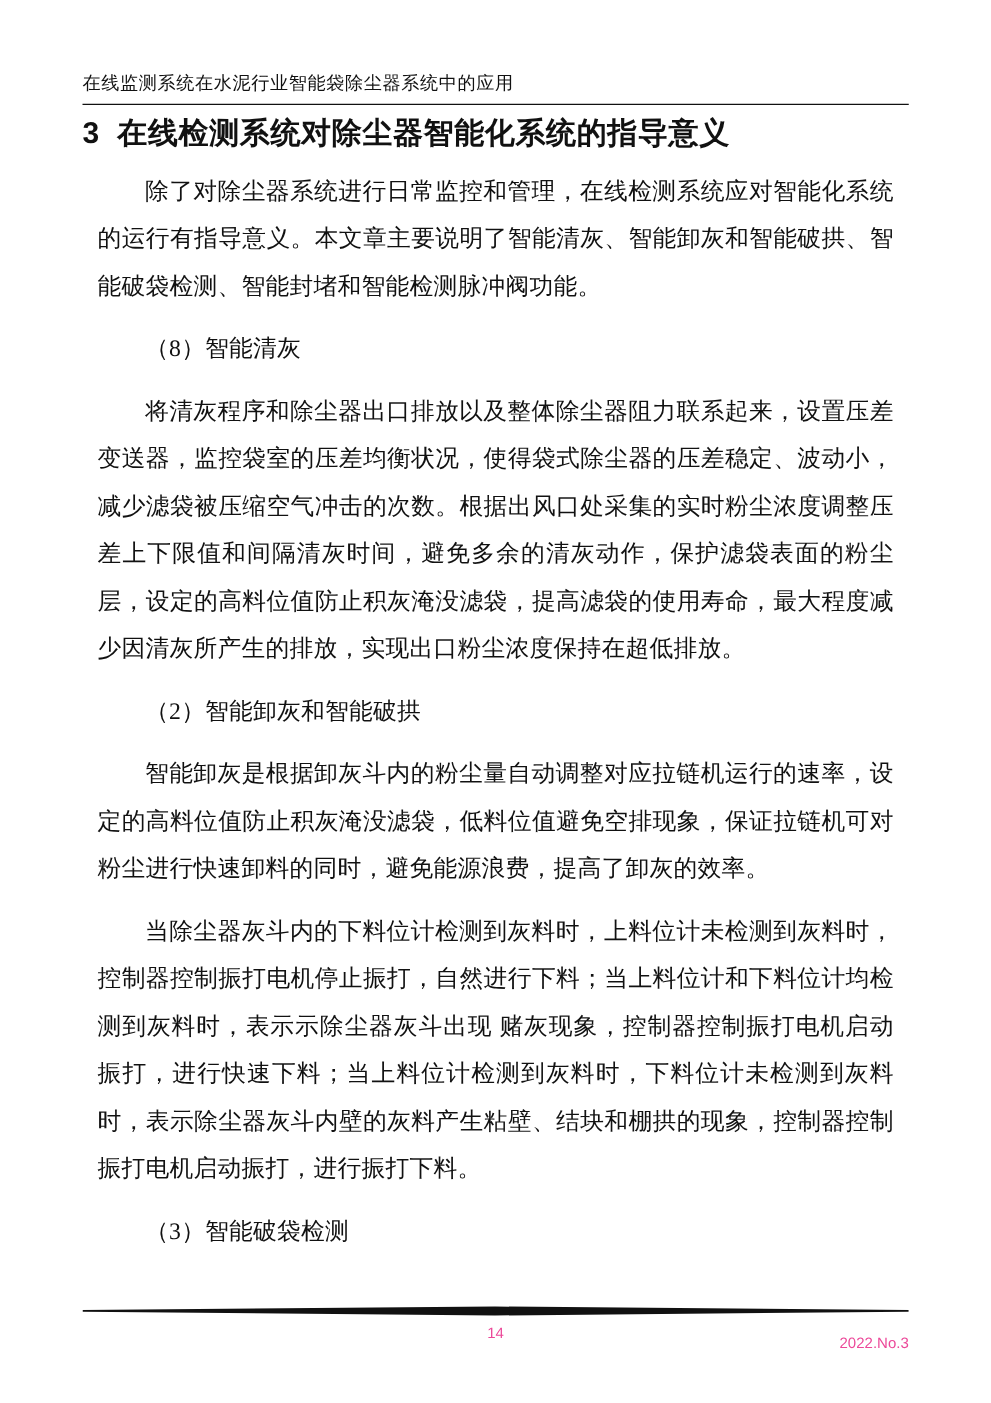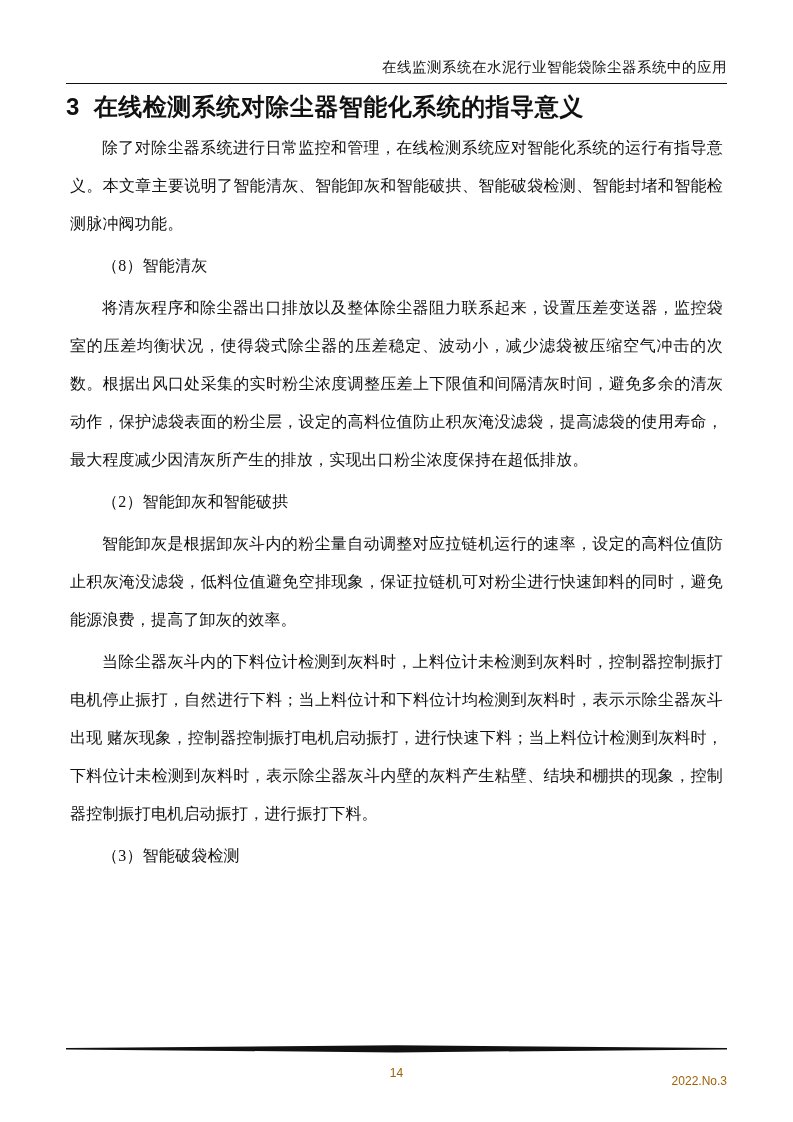--- a/index.html
+++ b/index.html
@@ -12,61 +12,61 @@
     font-family: "Liberation Serif", "DejaVu Serif", serif;
     overflow: hidden;
   }
   .content {
     position: absolute;
     left: 66px;
     width: 661px;
     top: 56px;
   }
   .running-head {
-    text-align: right;
+    text-align: left;
     font-size: 14.5px;
     line-height: 22px;
     padding-bottom: 5px;
     border-bottom: 1.6px solid #111111;
     letter-spacing: 0.5px;
     font-family: Liberation Serif, serif;
   }
   .section-heading {
     margin: 7px 0 0 0;
     font-family: "Liberation Sans", "DejaVu Sans", sans-serif;
     font-weight: bold;
     font-size: 24px;
     line-height: 32px;
     letter-spacing: 0.5px;
   }
   .section-heading .num { margin-right: 14px; }
   .body-text { margin-top: 6px; }
   .body-text p {
-    margin: 4px;
-    font-size: 16px;
+    margin: 12px;
+    font-size: 19px;
     line-height: 38px;
     text-align: justify;
     text-justify: inter-ideograph;
     text-indent: 2em;
     letter-spacing: 0.2px;
   }
   .footer {
     position: absolute;
     left: 66px;
     width: 661px;
     top: 1044px;
   }
   .footer-rule { display: block; width: 661px; height: 10px; }
   .footer-row {
     position: relative;
     height: 16px;
-    margin-top: 12px;
+    margin-top: 5px;
     font-family: "Liberation Sans", "DejaVu Sans", sans-serif;
     font-size: 12px;
-    color: #a16207;
+    color: #ec4899;
   }
   .page-number {
     position: absolute;
     left: 0; right: 0;
     text-align: center;
     top: 0;
   }
   .issue-number {
     position: absolute;
     right: 0;

